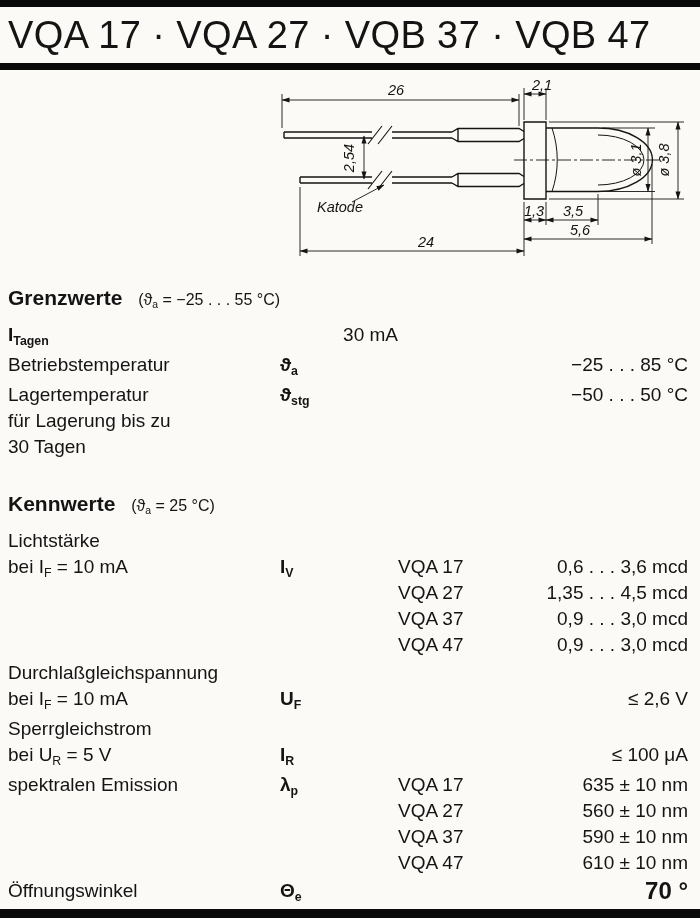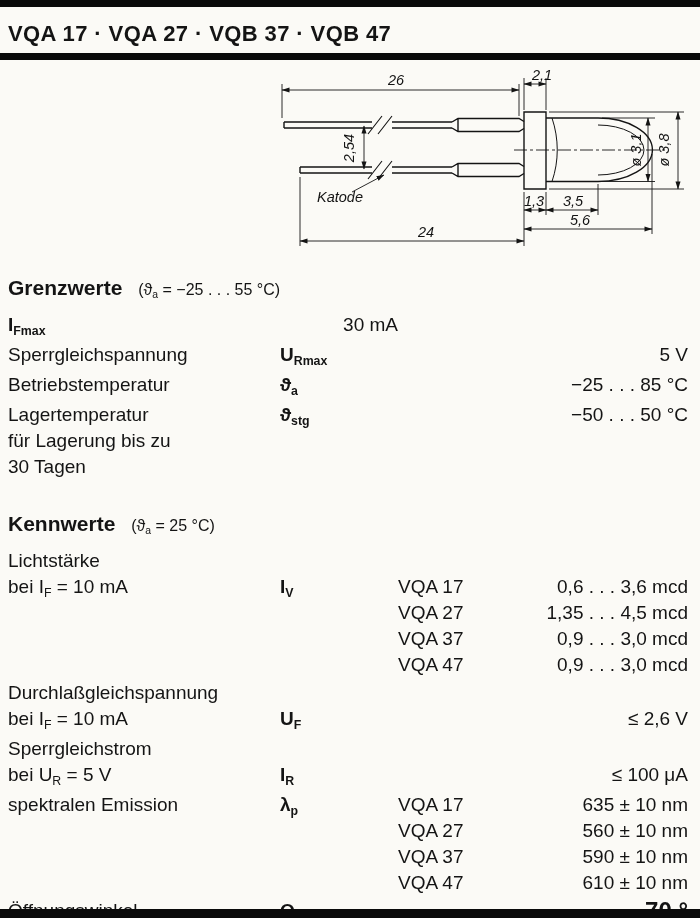--- a/index.html
+++ b/index.html
@@ -5,22 +5,22 @@
   * { margin:0; padding:0; box-sizing:border-box; }
   html,body { width:700px; }
   body {
     width:700px; height:918px; position:relative; overflow:hidden;
     background:#fbfaf6; color:#141414;
     font-family:"Liberation Sans", sans-serif;
   }
   .rule { height:7px; background:#0a0a0a; width:100%; }
   .rule-bottom { position:absolute; bottom:0; left:0; height:9px; background:#0a0a0a; width:100%; }
   .title {
-    font-size:22px; font-weight:bold; letter-spacing:0.4px;
-    margin:14px 0 6px 8px;
+    font-size:38px; font-weight:normal; letter-spacing:0.4px;
+    margin:7px 0 6px 8px;
   }
   .drawing { margin-top:10px; }
   .drawing svg { display:block; }
   section { padding:0 12px 0 8px; }
   .sec-grenzwerte { margin-top:10px; }
   .sec-kennwerte  { margin-top:32px; }
   .sec-head { font-size:21px; margin-bottom:12px; }
   .sec-title { font-weight:bold;text-align:right; }
   .sec-cond { font-weight:normal; font-size:16px; margin-left:10px; }
   .sub { font-size:0.65em; position:relative; top:0.33em; }
@@ -107,29 +107,24 @@
     </svg>
   </div>
 
   <section class="sec-grenzwerte">
     <div class="sec-head">
       <span class="sec-title">Grenzwerte</span>
       <span class="sec-cond"><span>(ϑ</span><span class="sub">a</span><span> = −25 . . . 55 °C)</span></span>
     </div>
 
     <div class="trow">
-      <div class="tsym"><span>I</span><span class="sub">Fmax</span></div>
+      <div class="tsym"><span>I</span><span class="sub">Tagen</span></div>
       <div class="tval">30 mA</div>
     </div>
 
-    <div class="trow">
-      <div class="tlabel">Sperrgleichspannung</div>
-      <div class="tsym"><span>U</span><span class="sub">Rmax</span></div>
-      <div class="tval">5 V</div>
-    </div>
 
     <div class="trow">
       <div class="tlabel">Betriebstemperatur</div>
       <div class="tsym"><span>ϑ</span><span class="sub">a</span></div>
       <div class="tval">−25 . . . 85 °C</div>
     </div>
 
     <div class="trow">
       <div class="tlabel">
         <div>Lagertemperatur</div>

